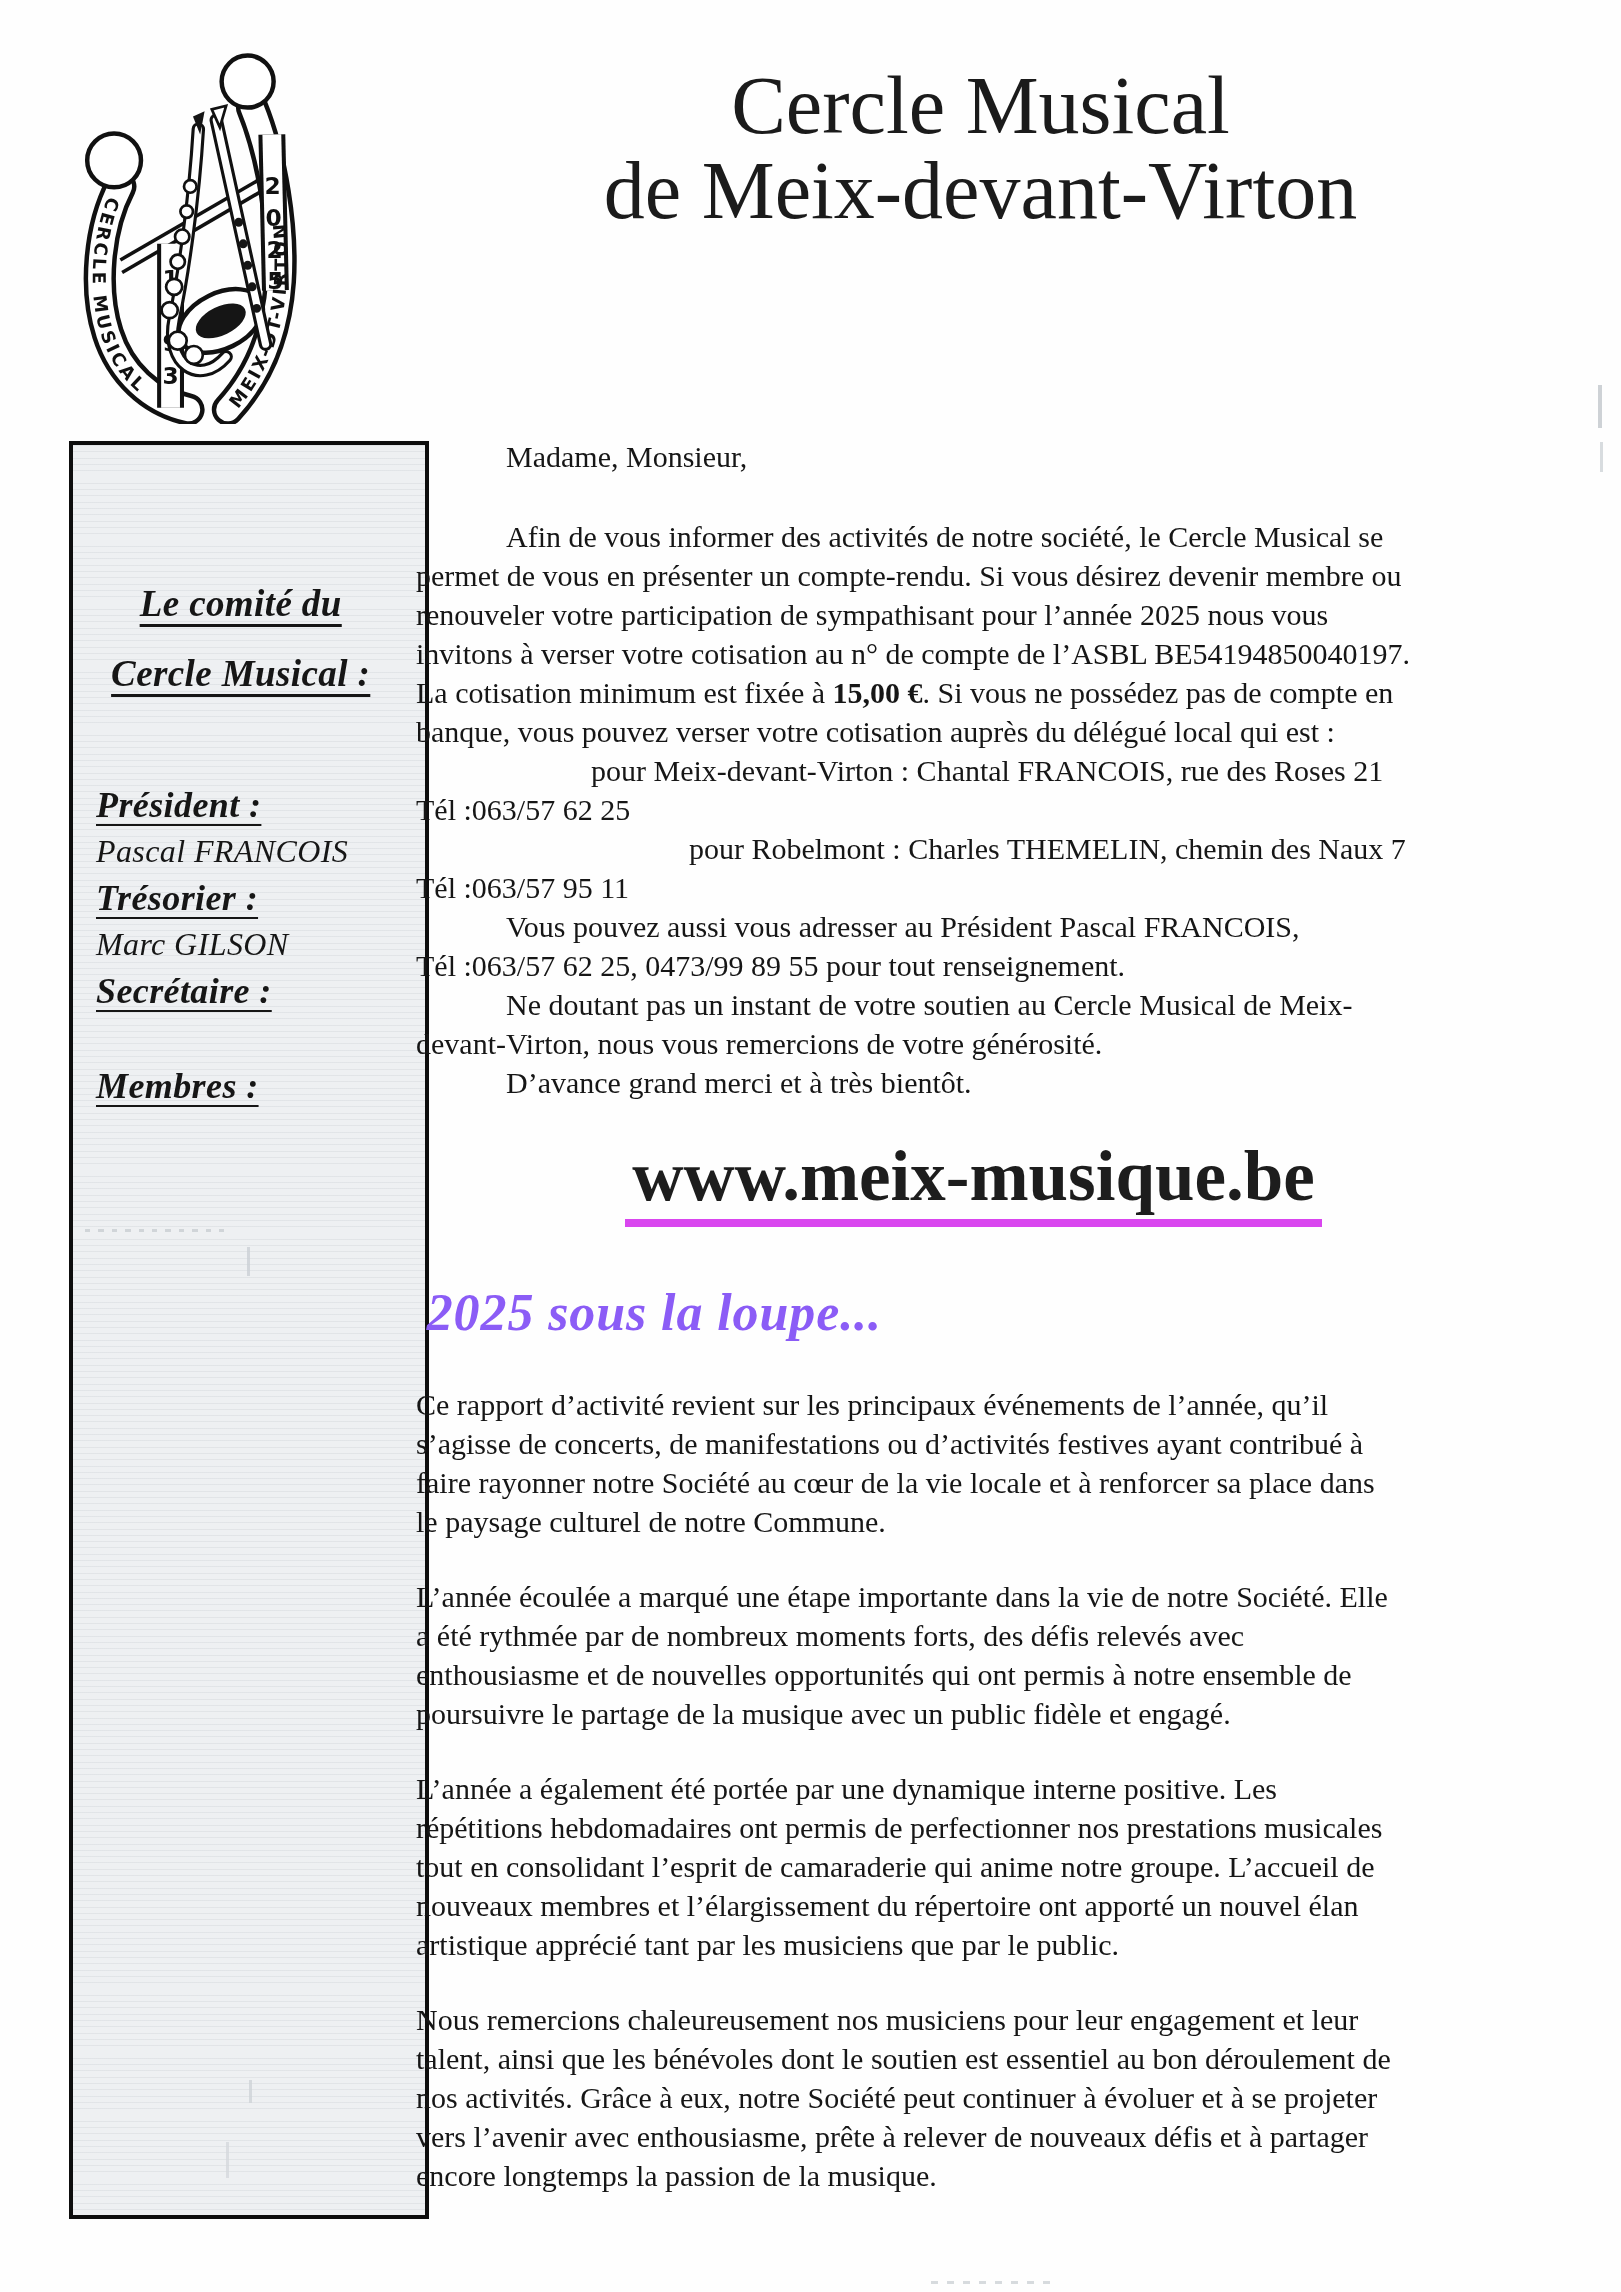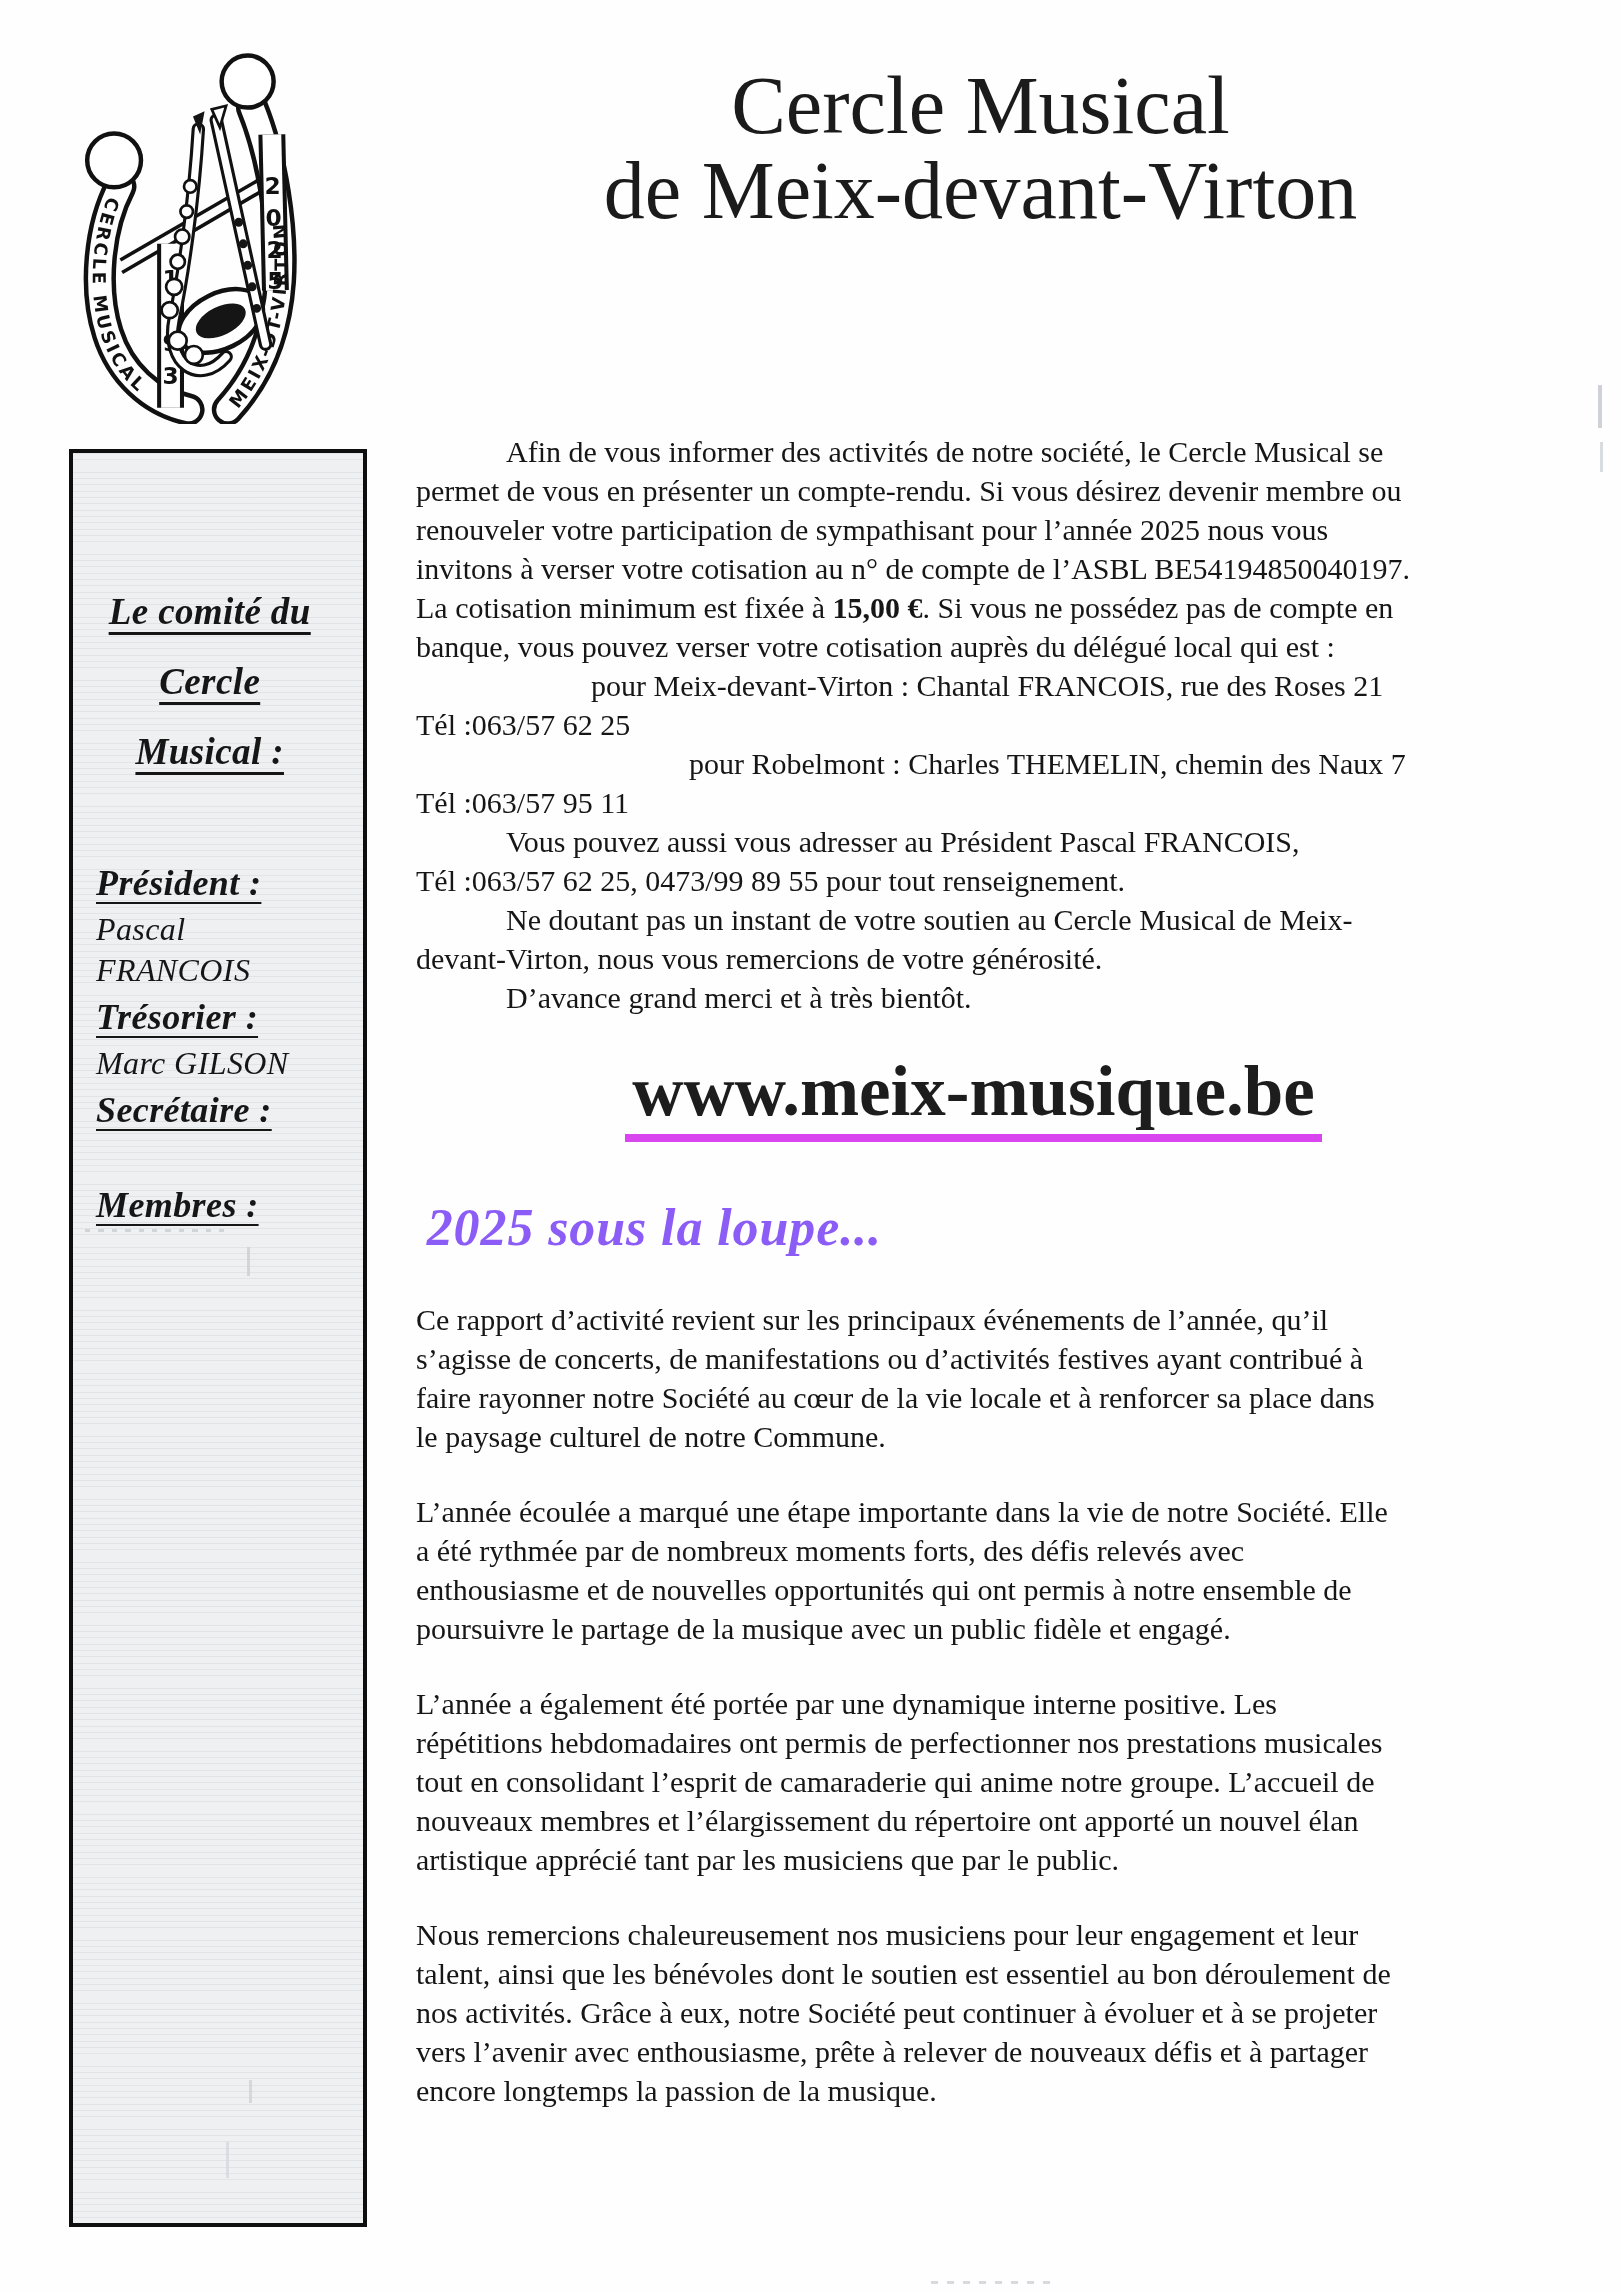--- a/index.html
+++ b/index.html
@@ -15,26 +15,26 @@
 
   
   .title {
     position:absolute; left:385px; top:63px; width:1191px;
     text-align:center; font-size:82px; line-height:85px;
     color:#1b1b1b; white-space:pre-line;
   }
 
   
   .sidebar {
-    position:absolute; left:69px; top:441px; width:298px; height:1778px;
+    position:absolute; left:69px; top:441px; width:360px; height:1778px;
     box-sizing:border-box; border:4.5px solid #0e0e0e;
     background-color:#eef0f2;
     background-image:repeating-linear-gradient(180deg, rgba(150,158,166,0.14) 0 0.9px, transparent 0.9px 6.3px);
     padding:124px 36px 0 23px;
-    font-style:italic; letter-spacing:0.4px;margin-top:8px;
+    font-style:italic; letter-spacing:0.4px;
   }
   .sb-heading {
     font-size:37px; font-weight:bold; line-height:70px; text-align:center;
     text-decoration:underline; text-decoration-thickness:2.7px; text-underline-offset:8px;
     white-space:pre-line; margin:0 0 0 -3.6px;
   }
   .roles { margin-top:70px; }
   .role-title {
     font-size:36px; font-weight:bold; line-height:52px;
     text-decoration:underline; text-decoration-thickness:2.2px; text-underline-offset:7.2px;
@@ -178,20 +178,21 @@
       <div class="role-title">Président :</div>
       <div class="role-name">Pascal FRANCOIS</div>
       <div class="role-title">Trésorier :</div>
       <div class="role-name">Marc GILSON</div>
       <div class="role-title">Secrétaire :</div>
     </div>
     <div class="members-title">Membres :</div>
   </aside>
 
   <main class="content">
+    <div class="salutation">Madame, Monsieur,</div>
 
     <p class="para"><span>Afin de vous informer des activités de notre société, le Cercle Musical se
 permet de vous en présenter un compte-rendu. Si vous désirez devenir membre ou
 renouveler votre participation de sympathisant pour l’année 2025 nous vous
 invitons à verser votre cotisation au n° de compte de l’ASBL BE54194850040197.
 La cotisation minimum est fixée à </span><span class="amount">15,00 €</span><span>.  Si vous ne possédez pas de compte en
 banque, vous pouvez verser votre cotisation auprès du délégué local qui est :</span></p>
 
     <div class="delegate-a">pour Meix-devant-Virton : Chantal FRANCOIS, rue des Roses 21</div>
     <div class="tel">Tél :063/57 62 25</div>

